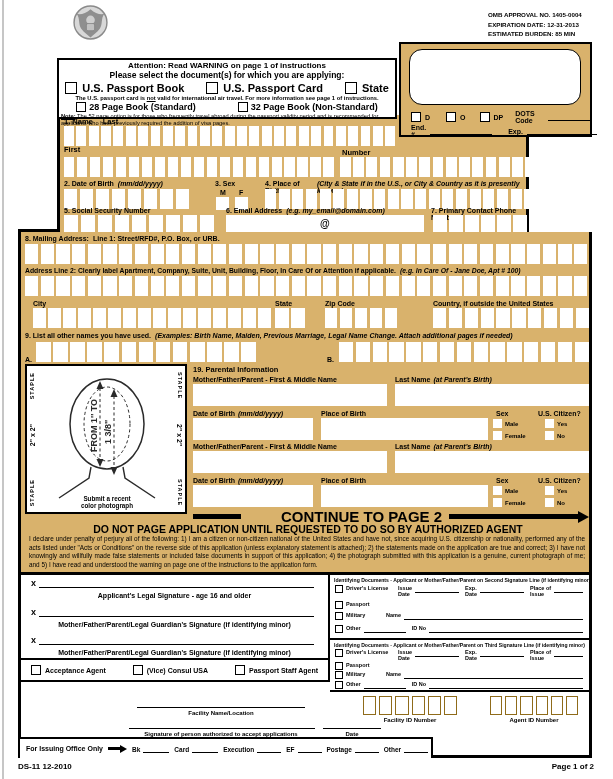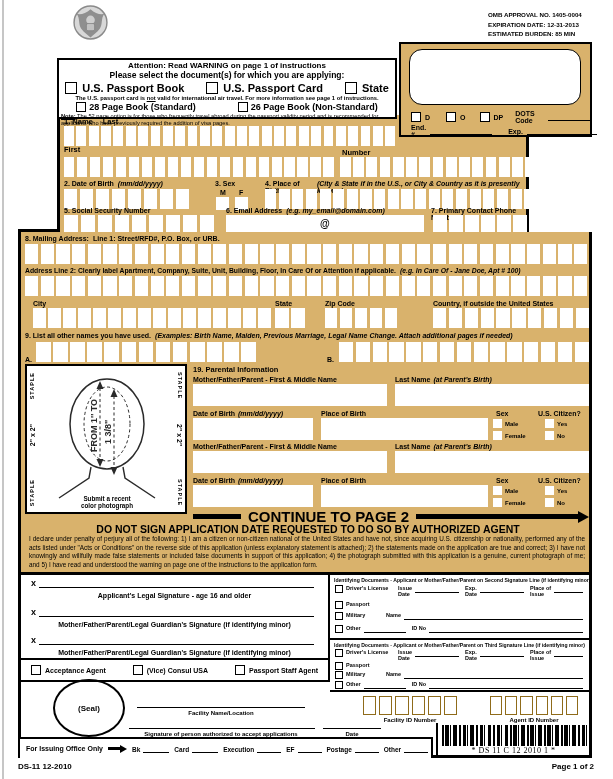--- a/index.html
+++ b/index.html
@@ -80,21 +80,21 @@
         </span>
     </div>
     <div class="b ctr" style="font-size:5.8px;margin-top:1px;"><span>The U.S. passport card is </span><span class="u">not</span><span> valid for international air travel. For more information see page 1 of instructions.</span></div>
     <div class="flex aic" style="justify-content:center;gap:42px;margin-top:1px;">
       <span class="flex aic" style="gap:3px;">
           <span class="cb"></span>
           <span class="b f9">28 Page Book (Standard)</span>
         </span>
       <span class="flex aic" style="gap:3px;">
           <span class="cb"></span>
-          <span class="b f9">26 Page Book (Non-Standard)</span>
+          <span class="b f9">32 Page Book (Non-Standard)</span>
         </span>
     </div>
     <div style="font-size:5.7px;margin:1px 2px 0 2px;line-height:1.15;"><span class="b u">Note:</span><span> The 52 page option is for those who frequently travel abroad during the passport validity period and is recommended for applicants who have previously required the addition of visa pages.</span></div>
   </div>
 
   <div class="abs tan" style="left:57px;top:115px;width:472px;height:117px;border-left:3px solid #000;border-right:3px solid #000;z-index:1;">
 
     <div class="abs flex b f75" style="left:4px;top:2px;gap:10px;">
         <span>1.  Name</span>
         <span>Last</span>
@@ -544,25 +544,25 @@
           <span class="b f6">Yes</span>
         </div>
       <div class="abs flex aic" style="left:352px;top:134px;gap:3px;">
           <span class="cb plain wbox"></span>
           <span class="b f6">No</span>
         </div>
     </div>
 
     <div class="abs flex aic" style="left:172px;top:276px;width:396px;gap:7px;">
       <span class="bar" style="width:48px;"></span>
-      <span class="b" style="font-size:15px;white-space:nowrap;">CONTINUE TO PAGE 2</span>
+      <span class="b" style="font-size:15px;white-space:nowrap;margin-left:33px;">CONTINUE TO PAGE 2</span>
       <span class="bar grow"></span>
       <span class="arrowhead" style="margin-left:-7px;"></span>
     </div>
-    <div class="abs b ctr" style="left:0;top:291px;width:574px;font-size:10.5px;">DO NOT SIGN APPLICATION DATE REQUESTED TO DO SO BY AUTHORIZED AGENT</div>
+    <div class="abs b ctr" style="left:0;top:291px;width:574px;font-size:10.5px;">DO NOT PAGE APPLICATION UNTIL REQUESTED TO DO SO BY AUTHORIZED AGENT</div>
     <div class="abs" style="left:8px;top:303px;width:556px;font-size:6.4px;line-height:1.35;text-align:justify;">I declare under penalty of perjury all of the following: 1) I am a citizen or non-citizen national of the United States and have not, since acquiring U.S. citizenship or nationality, performed any of the acts listed under "Acts or Conditions" on the reverse side of this application (unless explanatory statement is attached); 2) the statements made on the application are true and correct; 3) I have not knowingly and willfully made false statements or included false documents in support of this application; 4) the photograph submitted with this application is a genuine, current photograph of me; and 5) I have read and understood the warning on page one of the instructions to the application form.</div>
   </div>
 
   <div class="abs wbox" style="left:18px;top:572px;width:574px;height:186px;border:3px solid #000;z-index:2;">
 
     <div class="abs" style="left:0;top:0;width:309px;height:85px;border-right:2px solid #000;border-bottom:2px solid #000;">
       <div class="sigrow" style="left:10px;top:3px;right:14px;">
           <span class="b f9">x</span>
           <span class="ln grow"></span>
         </div>
@@ -587,23 +587,20 @@
       <span class="flex aic" style="gap:4px;">
           <span class="cb"></span>
           <span class="b f7">(Vice) Consul USA</span>
         </span>
       <span class="flex aic" style="gap:4px;">
           <span class="cb"></span>
           <span class="b f7">Passport Staff Agent</span>
         </span>
     </div>
 
-    <div class="abs flex aic ctr" style="left:32px;top:104px;width:72px;height:58px;border:2px solid #000;border-radius:50%;justify-content:center;">
-        <span class="b f8">(Seal)</span>
-      </div>
     <div class="abs ln" style="left:116px;top:126px;width:168px;"></div>
     <div class="abs b ctr f6" style="left:116px;top:135px;width:168px;">Facility Name/Location</div>
     <div class="abs ln" style="left:108px;top:147px;width:186px;"></div>
     <div class="abs b ctr f6" style="left:100px;top:156px;width:200px;">Signature of person authorized to accept applications</div>
     <div class="abs ln" style="left:302px;top:147px;width:58px;"></div>
     <div class="abs b ctr f6" style="left:302px;top:156px;width:58px;">Date</div>
 
     <div class="abs flex aic" style="left:-3px;top:162px;width:415px;height:21px;border:2px solid #000;border-bottom:none;background:#fff;padding:0 6px;gap:5px;">
       <span class="b f7" style="white-space:nowrap;">For Issuing Office Only</span>
       <span class="flex aic">
@@ -716,21 +713,17 @@
     <div class="abs cells gcells" style="left:469px;top:121px;width:88px;height:19px;">
         <span class="cell"></span>
         <span class="cell"></span>
         <span class="cell"></span>
         <span class="cell"></span>
         <span class="cell"></span>
         <span class="cell"></span>
       </div>
     <div class="abs b ctr f6" style="left:455px;top:142px;width:116px;">Agent ID Number</div>
 
-    <div class="abs" style="left:415px;top:148px;width:153px;height:32px;border-left:2px solid #000;">
-      <div class="barcode" style="margin:2px 2px 0 4px;height:21px;"></div>
-      <div class="ctr" style="font-family:'Liberation Serif',serif;font-size:8px;letter-spacing:0.5px;">*  DS 11 C 12 2010 1  *</div>
-    </div>
   </div>
 
   <div class="abs b f8" style="left:18px;top:762px;">DS-11 12-2010</div>
   <div class="abs b f8" style="left:522px;top:762px;width:72px;text-align:right;">Page 1 of 2</div>
 </div>
 
 </body></html>

